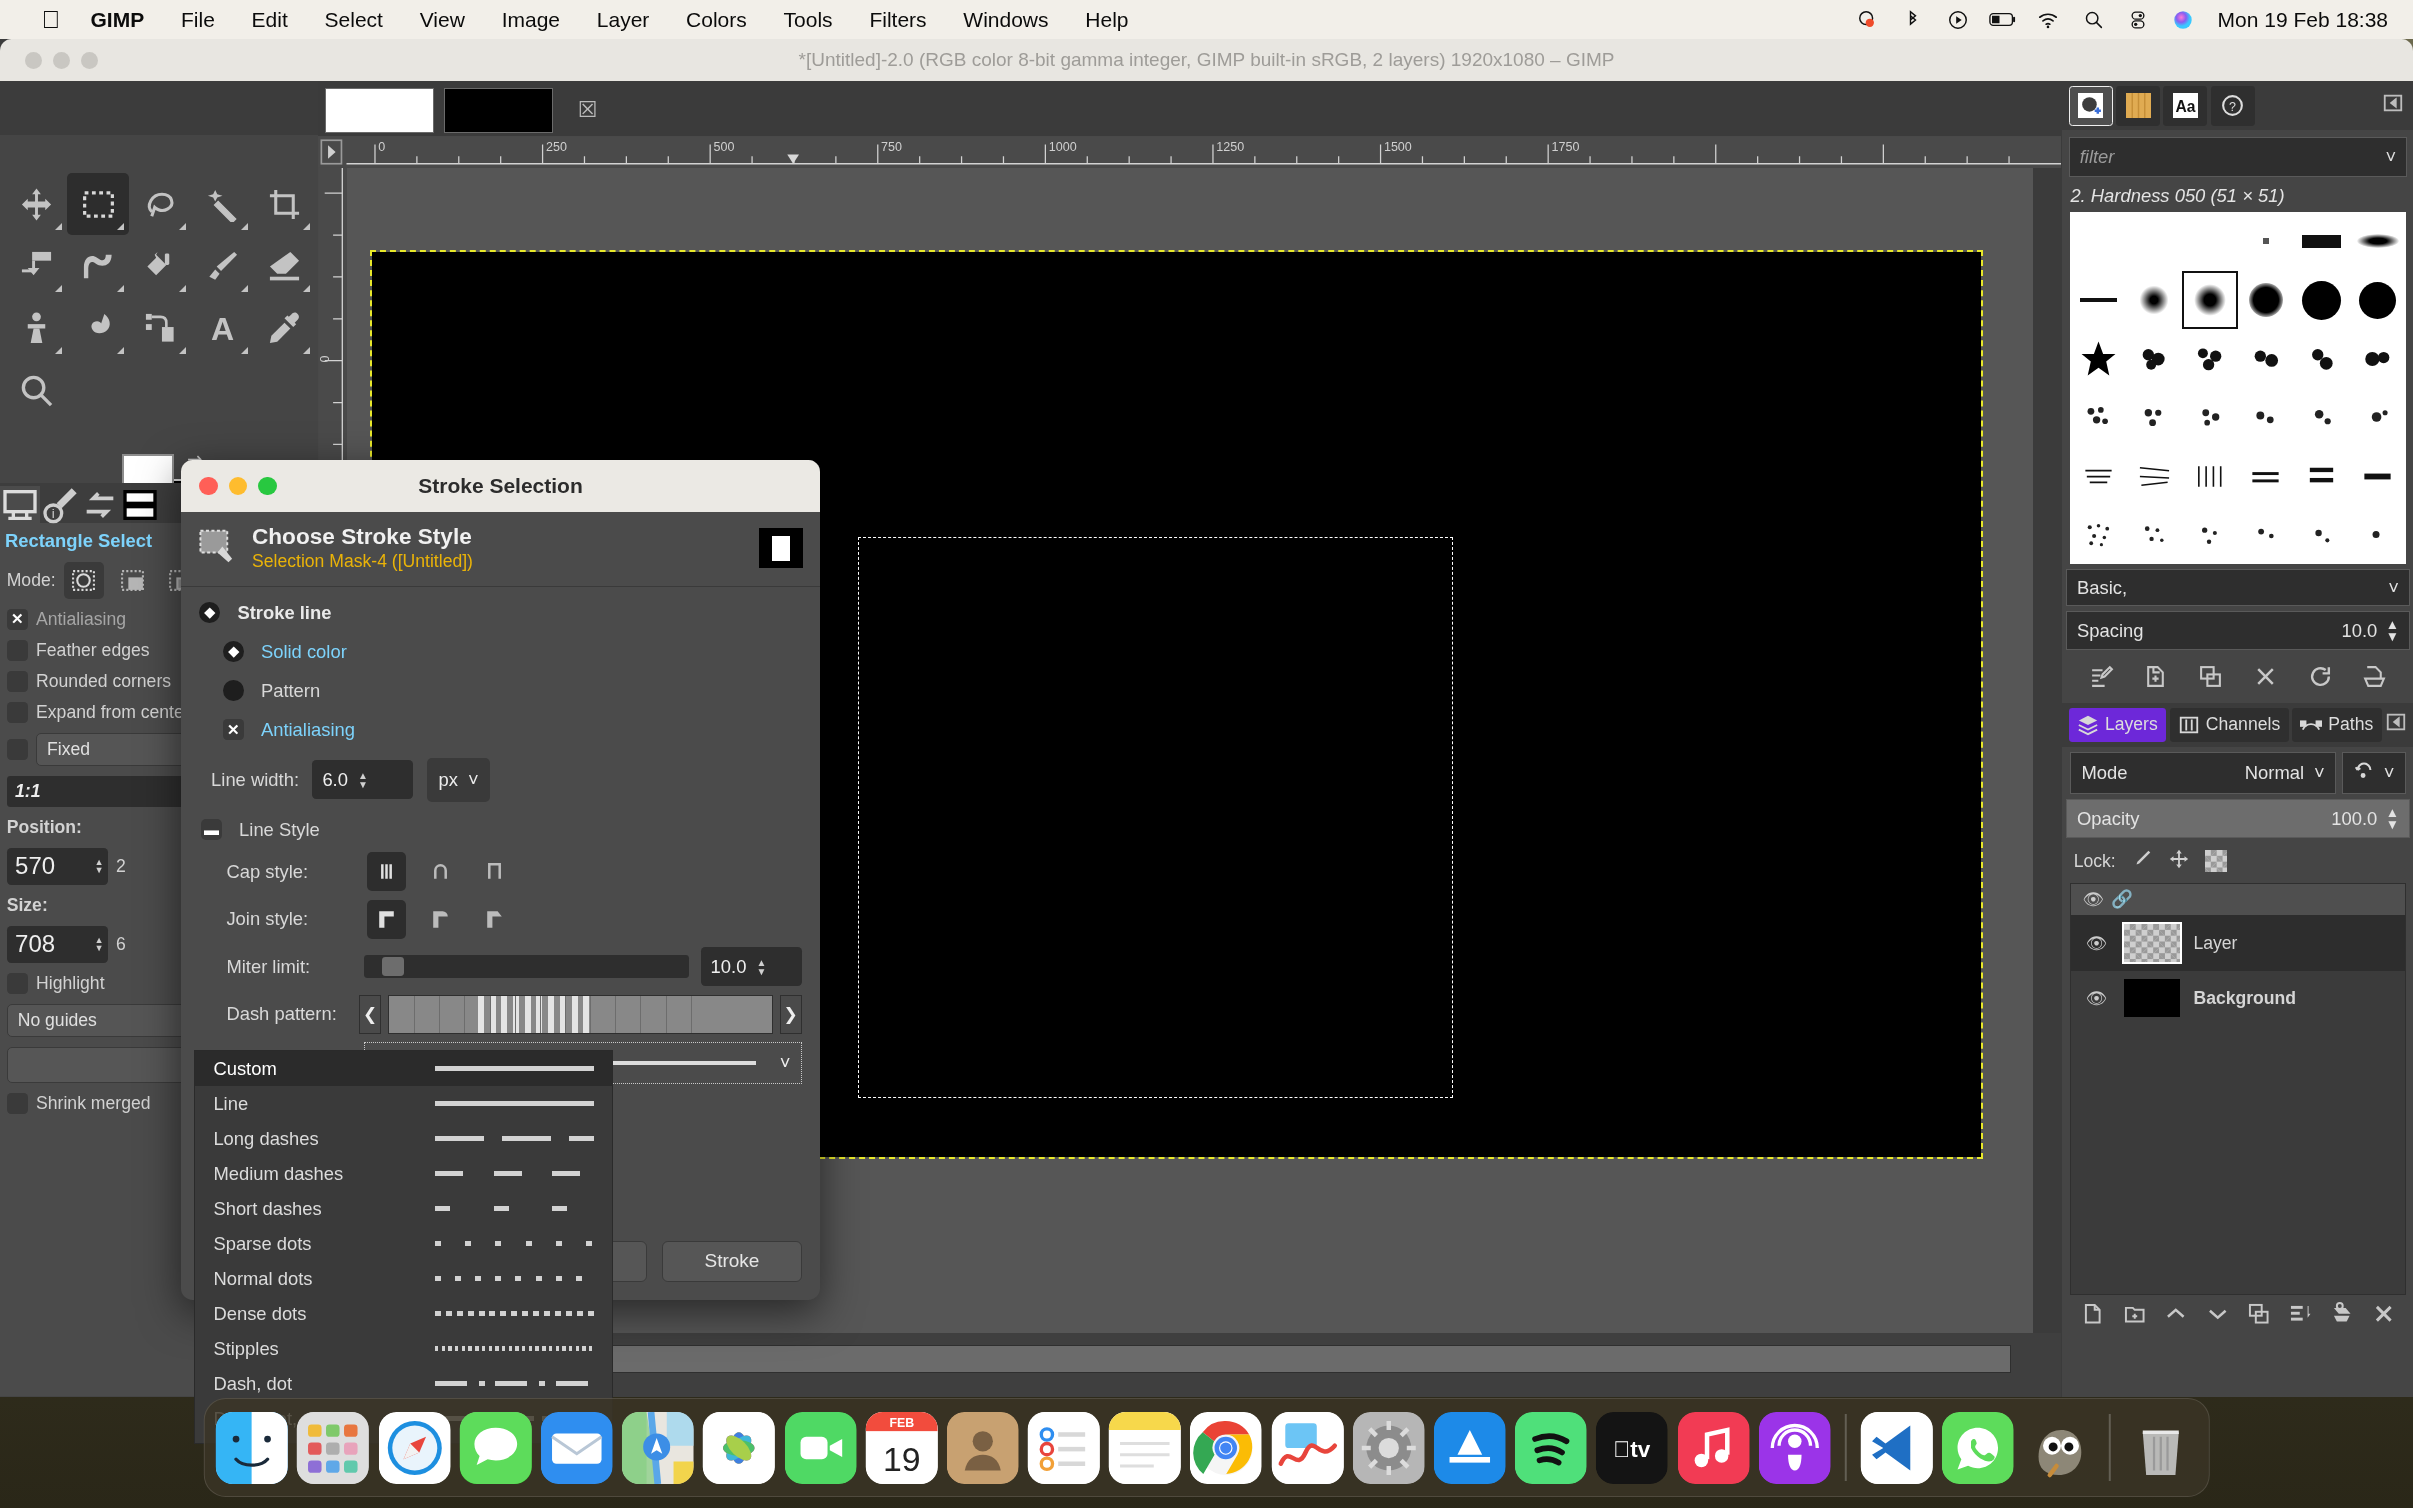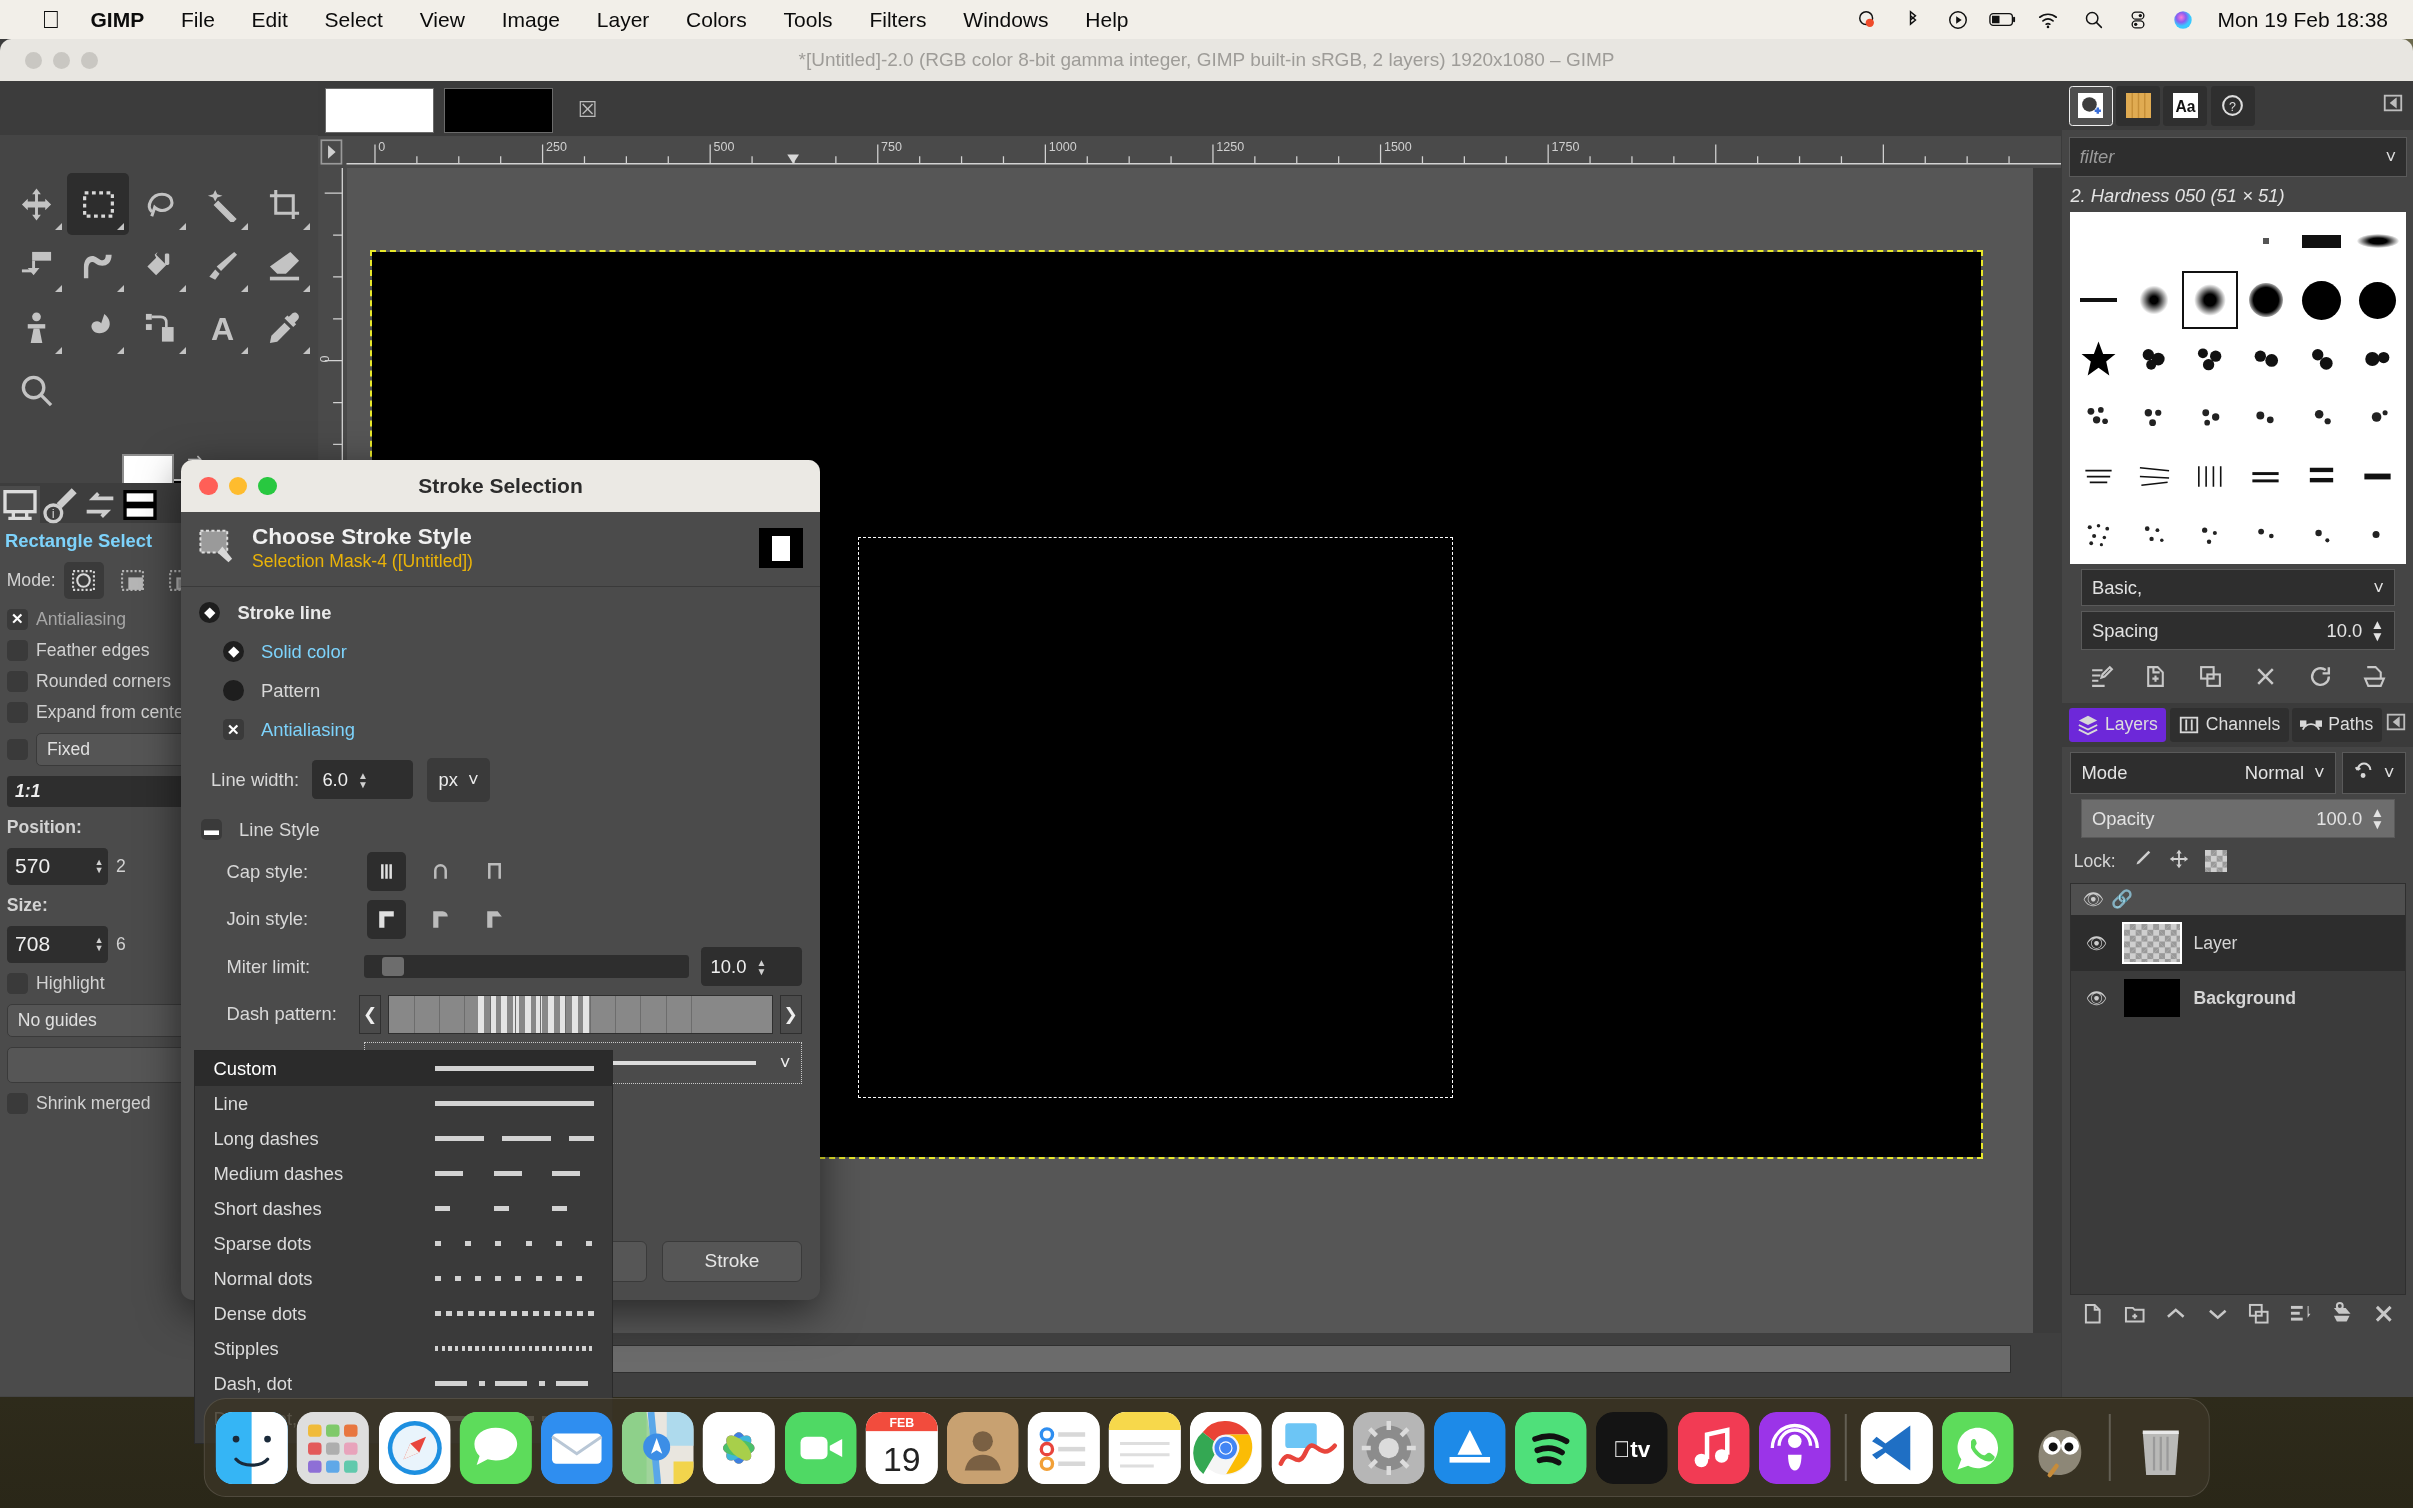--- a/index.html
+++ b/index.html
@@ -126,21 +126,21 @@
     background:#555; border:0.8px solid #3a3a3a; border-radius:5px;
     padding:5px 10px; font-size:17.6px; color:#e0e0e0; flex:1; min-width:0;
   }
   .to-field {
     background:#2e2e2e; border-radius:3.4px; padding:5px 8.4px; color:#eee; font-size:17.6px;
   }
   .spin {
     display:flex; align-items:center; background:#2e2e2e; border-radius:4.2px;
     height:37px; width:101px;
   }
-  .spin .val { flex:1; padding-left:8.4px; color:#eee; font-size:21px; }
+  .spin .val { flex:1; padding-left:8.4px; color:#eee; font-size:24px; }
   .spin .arrows { display:flex;flex-direction:column; padding-right:4.2px; color:#d0d0d0; font-size:9.2px; line-height:8.4px;}
   .to-btn { background:#565656; border:0.8px solid #3a3a3a; border-radius:5px; padding:6.7px 13.4px; color:#ddd; font-size:17.6px; text-align:center;}
 
   
   #canvasarea {
     position:absolute; top:42px; left:318px; width:1743px; height:1316px;
     background:#3b3b3b;
   }
   #tabstrip { position:absolute;top:0;left:0;width:1743px;height:54px;background:#3b3b3b; }
   .thumbtab { position:absolute; top:6.7px; height:45px; border:1.7px solid #6a6a6a; }
@@ -190,21 +190,21 @@
     display:flex;align-items:center;padding:0 10px; color:#9a9a9a;font-style:italic;font-size:18.4px;
   }
   .brushname { padding:1.7px 8.4px 5px 8.4px; font-style:italic; font-size:18.4px; color:#e4e4e4; }
   #brushgrid {
     margin:0 8.4px; height:352px; background:#fff; position:relative; overflow:hidden;
     display:grid; grid-template-columns:repeat(6,1fr); grid-template-rows:repeat(6,1fr);
   }
   .bcell { display:flex;align-items:center;justify-content:center; position:relative;}
   .dockrow {
     display:flex; align-items:center; justify-content:space-between;
-    background:#2e2e2e; margin:5px 19px; padding:6.7px 10px; font-size:18.4px; color:#e3e3e3;
+    background:#2e2e2e; margin:5px 4px; padding:6.7px 10px; font-size:18.4px; color:#e3e3e3;
     border:0.8px solid #5a5a5a;
   }
   .iconrow { display:flex; justify-content:space-around; align-items:center; padding:8.4px 11.7px; color:#c8c8c8; font-size:22px;}
   .lp-tabs { display:flex; align-items:center; background:#3b3b3b; padding:5px 6.7px; gap:3.4px;}
   .lp-tab { display:flex;align-items:center;gap:5.9px;padding:5.9px 8.4px;border-radius:3.4px;background:#2f2f2f;font-size:17.6px;color:#ddd;}
   .lp-tab.sel { background:#6d28d9; }
   .layerrow { display:flex; align-items:center; gap:11.7px; padding:6.7px 11.7px; }
   .layerrow.sel { background:#2d2d2d; }
   .eye { width:27px; color:#ccc; font-size:17px; text-align:center;}
   .lthumb { width:60px; height:42px; border:2.5px solid #fff; }

